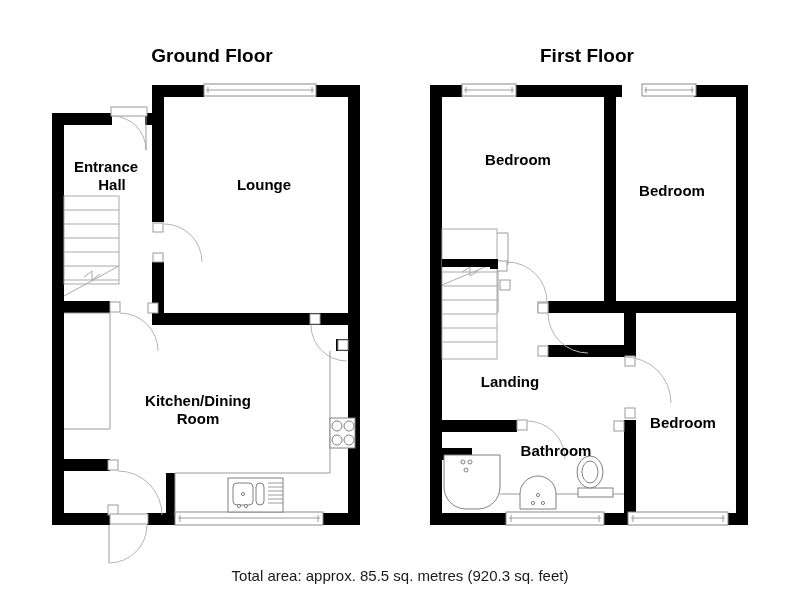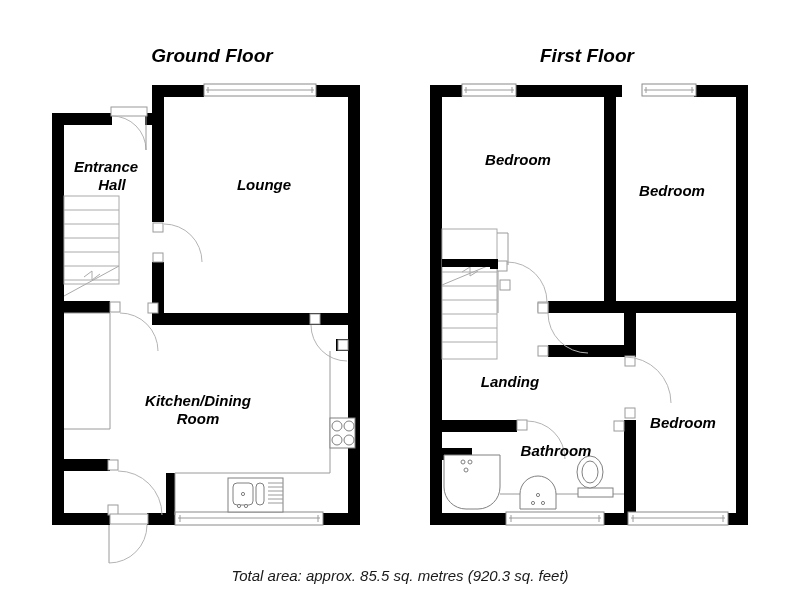--- a/index.html
+++ b/index.html
@@ -13,21 +13,20 @@
     font-family: "Liberation Sans", sans-serif;
     color: #000000;
     overflow: hidden;
     position: relative;
   }
   #floorplan-root {
     position: absolute;
     left: 0; top: 0;
     width: 800px;
     height: 600px;
-    font-style: italic;
   }
   svg.plan {
     display: block;
     width: 800px;
     height: 600px;
   }
   .wall { fill: #000000; }
   .thin { fill: none; stroke: #9a9a9a; stroke-width: 1; }
   .fixture { fill: #ffffff; stroke: #808080; stroke-width: 1; }
   .door-swing { fill: none; stroke: #b4b4b4; stroke-width: 1; }

